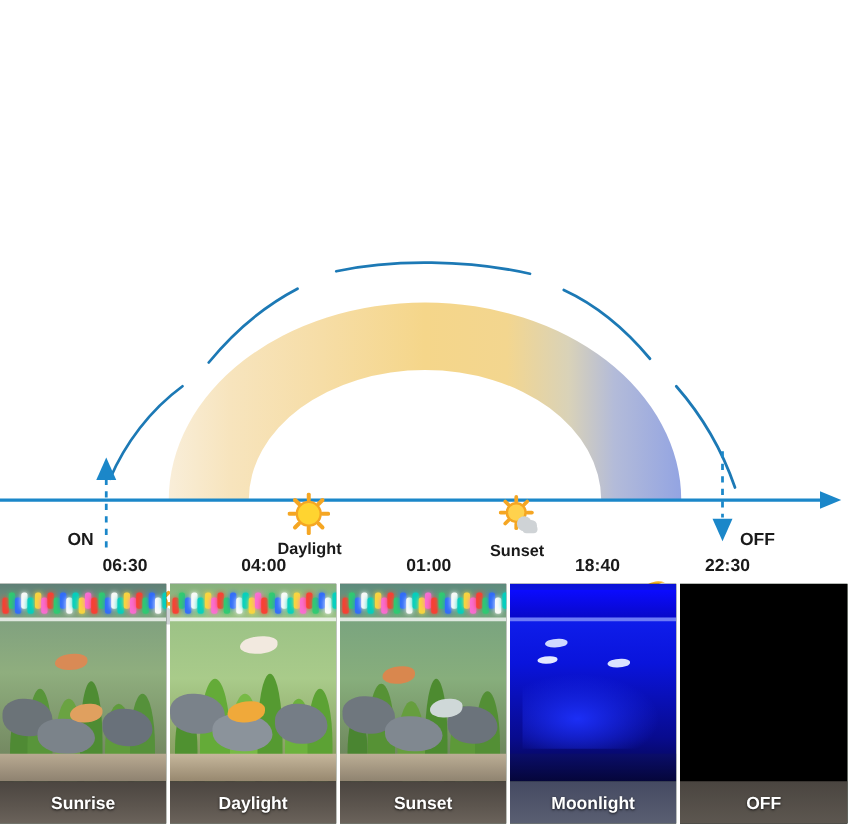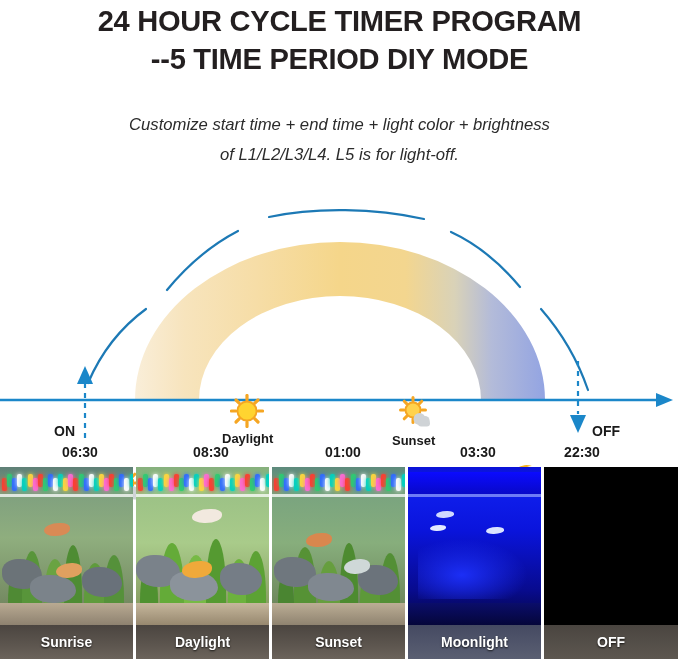--- a/index.html
+++ b/index.html
@@ -120,29 +120,21 @@
   .plant{position:absolute;bottom:0;border-radius:50% 50% 20% 20%/60% 60% 12% 12%;}
   .rock{position:absolute;border-radius:40% 55% 45% 50%;}
   .gravel{position:absolute;left:0;right:0;bottom:34px;height:22px;}
   .fish{position:absolute;border-radius:60% 35% 55% 40%;}
 </style>
 </head>
 <body>
 
 <div id="root">
 
-  <div class="title-block">
-    <div class="title-line">24 HOUR CYCLE TIMER PROGRAM</div>
-    <div class="title-line">--5 TIME PERIOD DIY MODE</div>
-  </div>
-
-  <div class="subtitle-block">
-    <div class="subtitle-line">Customize start time + end time + light color + brightness</div>
-    <div class="subtitle-line">of L1/L2/L3/L4. L5 is for light-off.</div>
-  </div>
+
 
   <div class="diagram">
     <svg width="679" height="280" viewBox="0 0 679 280">
       <defs>
         <linearGradient id="arcGrad" x1="0" y1="0" x2="1" y2="0">
           <stop offset="0.00" stop-color="#f9eed9"></stop>
           <stop offset="0.12" stop-color="#f7e4bd"></stop>
           <stop offset="0.30" stop-color="#f6dda6"></stop>
           <stop offset="0.50" stop-color="#f5d68a"></stop>
           <stop offset="0.66" stop-color="#f3d68f"></stop>
@@ -257,24 +249,24 @@
 
     <div class="lbl lbl-sunrise">Sunrise</div>
     <div class="lbl lbl-daylight">Daylight</div>
     <div class="lbl lbl-sunset">Sunset</div>
     <div class="lbl lbl-moonlight">Moonlight</div>
   </div>
 
   <div class="tl-text on-lbl">ON</div>
   <div class="tl-text off-lbl">OFF</div>
 
-  <div class="time-lbl" style="left:80px">06:30</div>
-  <div class="time-lbl" style="left:211px">08:30</div>
+  <div class="time-lbl" style="left:100px">06:30</div>
+  <div class="time-lbl" style="left:211px">04:00</div>
   <div class="time-lbl" style="left:343px">01:00</div>
-  <div class="time-lbl" style="left:478px">03:30</div>
+  <div class="time-lbl" style="left:478px">18:40</div>
   <div class="time-lbl" style="left:582px">22:30</div>
 
   <div class="strip">
 
     <div class="panel p1 panel-sunrise">
       <div class="scene">
         <div class="water" style="background:linear-gradient(180deg,#5e7f76 0%,#7fa07f 16%,#8fae7e 45%,#6b7d58 100%);"></div>
         <div class="lightbar">
             <div class="led" style="left: 2px; top: 6px; background: rgb(255, 59, 48); box-shadow: rgb(255, 59, 48) 0px 0px 4px;"></div>
             <div class="led" style="left: 7.1px; top: 2px; background: rgb(46, 204, 113); box-shadow: rgb(46, 204, 113) 0px 0px 4px;"></div>

